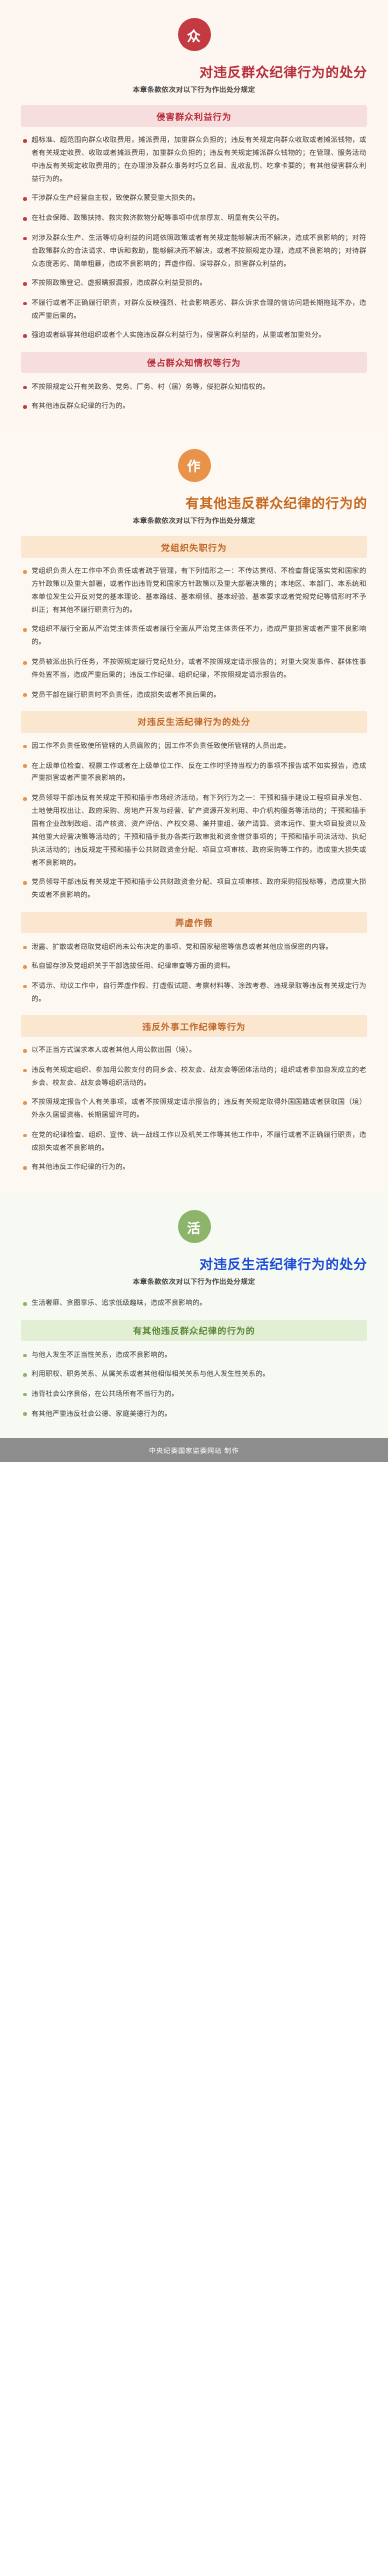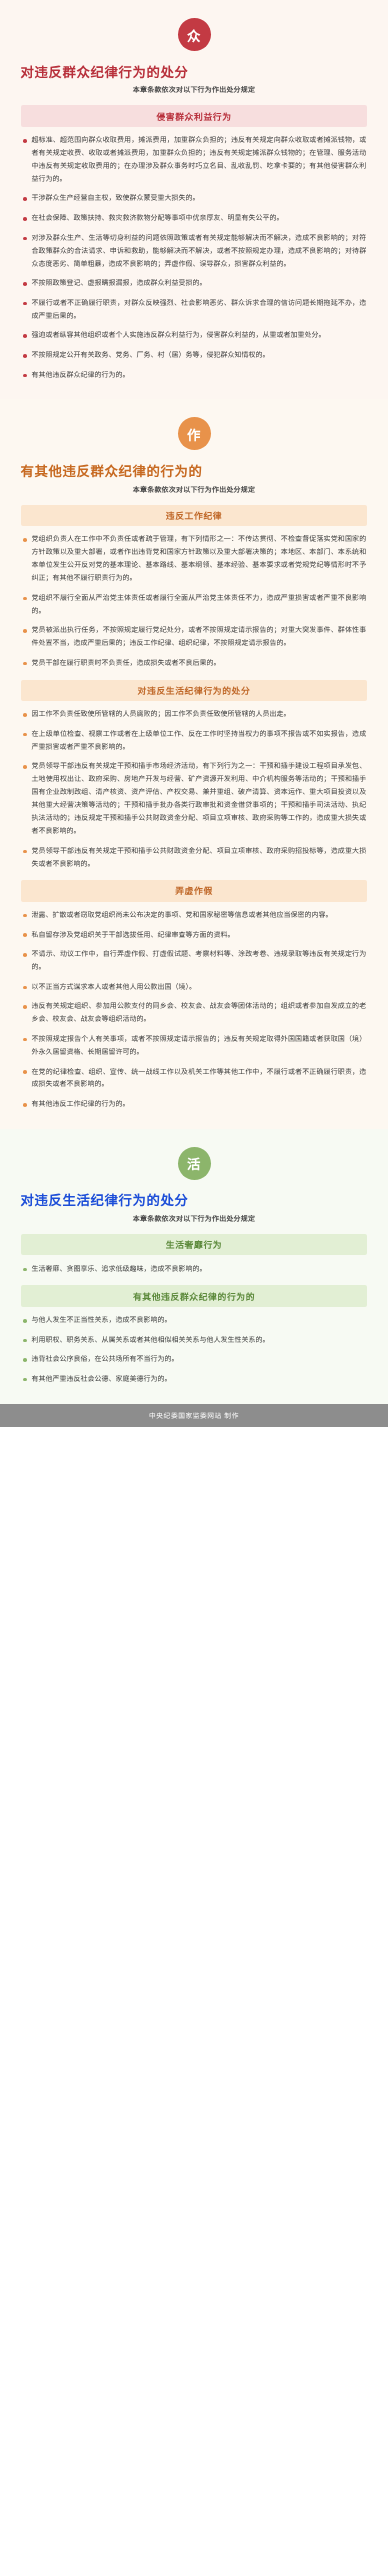--- a/index.html
+++ b/index.html
@@ -43,21 +43,21 @@
     color: #fff;
     font-size: 13.4px;
     font-weight: bold;
     letter-spacing: 0.6px;
   }
   .circle-red { background: #c33a43; }
   .circle-orange { background: #e8924a; }
   .circle-green { background: #8cb56b; }
 
   .sec-title {
-    text-align: left;
+    text-align: right;
     font-size: 13.4px;
     font-weight: bold;
     letter-spacing: 0.6px;
     margin: 4.9px 0 3.6px;
   }
   .sec-title-red { color: #b8313c; }
   .sec-title-orange { color: #c76a22; }
   .sec-title-green { color: #1d4ed8; }
 
   .sec-sub {
@@ -147,35 +147,36 @@
       <li>在社会保障、政策扶持、救灾救济款物分配等事项中优亲厚友、明显有失公平的。</li>
     </ul>
 
     <ul class="items">
       <li>对涉及群众生产、生活等切身利益的问题依照政策或者有关规定能够解决而不解决，造成不良影响的；对符合政策群众的合法请求、申诉和救助，能够解决而不解决，或者不按照规定办理，造成不良影响的；对待群众态度恶劣、简单粗暴，造成不良影响的；弄虚作假、误导群众，损害群众利益的。</li>
       <li>不按照政策登记、虚报瞒报漏报，造成群众利益受损的。</li>
       <li>不履行或者不正确履行职责，对群众反映强烈、社会影响恶劣、群众诉求合理的信访问题长期拖延不办，造成严重后果的。</li>
       <li>强迫或者纵容其他组织或者个人实施违反群众利益行为，侵害群众利益的，从重或者加重处分。</li>
     </ul>
 
+    <div class="band band-red">侵占群众知情权等行为</div>
     <ul class="items">
       <li>不按照规定公开有关政务、党务、厂务、村（居）务等，侵犯群众知情权的。</li>
       <li>有其他违反群众纪律的行为的。</li>
     </ul>
     <div class="spacer-md"></div>
   </div>
 
   <div class="section sec-orange">
     <div class="circle-wrap">
       <div class="circle circle-orange">作</div>
     </div>
     <div class="sec-title sec-title-orange">有其他违反群众纪律的行为的</div>
     <div class="sec-sub">本章条款依次对以下行为作出处分规定</div>
 
-    <div class="band band-orange">违反工作纪律</div>
+    <div class="band band-orange">党组织失职行为</div>
     <ul class="items">
       <li>党组织负责人在工作中不负责任或者疏于管理，有下列情形之一：不传达贯彻、不检查督促落实党和国家的方针政策以及重大部署，或者作出违背党和国家方针政策以及重大部署决策的；本地区、本部门、本系统和本单位发生公开反对党的基本理论、基本路线、基本纲领、基本经验、基本要求或者党规党纪等情形时不予纠正；有其他不履行职责行为的。</li>
       <li>党组织不履行全面从严治党主体责任或者履行全面从严治党主体责任不力，造成严重损害或者严重不良影响的。</li>
       <li>党员被派出执行任务，不按照规定履行党纪处分，或者不按照规定请示报告的；对重大突发事件、群体性事件处置不当，造成严重后果的；违反工作纪律、组织纪律，不按照规定请示报告的。</li>
       <li>党员干部在履行职责时不负责任，造成损失或者不良后果的。</li>
     </ul>
 
     <div class="band band-orange">对违反生活纪律行为的处分</div>
     <ul class="items">
       <li>因工作不负责任致使所管辖的人员腐败的；因工作不负责任致使所管辖的人员出走。</li>
@@ -184,38 +185,38 @@
       <li>党员领导干部违反有关规定干预和插手公共财政资金分配、项目立项审核、政府采购招投标等，造成重大损失或者不良影响的。</li>
     </ul>
 
     <div class="band band-orange">弄虚作假</div>
     <ul class="items">
       <li>泄露、扩散或者窃取党组织尚未公布决定的事项、党和国家秘密等信息或者其他应当保密的内容。</li>
       <li>私自留存涉及党组织关于干部选拔任用、纪律审查等方面的资料。</li>
       <li>不请示、动议工作中，自行弄虚作假、打虚假试题、考察材料等、涂改考卷、违规录取等违反有关规定行为的。</li>
     </ul>
 
+    <div class="band band-orange">违反外事工作纪律等行为</div>
     <ul class="items">
       <li>以不正当方式谋求本人或者其他人用公款出国（境）。</li>
       <li>违反有关规定组织、参加用公款支付的同乡会、校友会、战友会等团体活动的；组织或者参加自发成立的老乡会、校友会、战友会等组织活动的。</li>
       <li>不按照规定报告个人有关事项，或者不按照规定请示报告的；违反有关规定取得外国国籍或者获取国（境）外永久居留资格、长期居留许可的。</li>
       <li>在党的纪律检查、组织、宣传、统一战线工作以及机关工作等其他工作中，不履行或者不正确履行职责，造成损失或者不良影响的。</li>
       <li>有其他违反工作纪律的行为的。</li>
     </ul>
     <div class="spacer-md"></div>
   </div>
 
   <div class="section sec-green">
     <div class="circle-wrap">
       <div class="circle circle-green">活</div>
     </div>
     <div class="sec-title sec-title-green">对违反生活纪律行为的处分</div>
     <div class="sec-sub">本章条款依次对以下行为作出处分规定</div>
 
-    <div class="band band-green">生活奢靡行为</div>
     <ul class="items">
       <li>生活奢靡、贪图享乐、追求低级趣味，造成不良影响的。</li>
     </ul>
 
     <div class="band band-green">有其他违反群众纪律的行为的</div>
     <ul class="items">
       <li>与他人发生不正当性关系，造成不良影响的。</li>
       <li>利用职权、职务关系、从属关系或者其他相似相关关系与他人发生性关系的。</li>
       <li>违背社会公序良俗，在公共场所有不当行为的。</li>
       <li>有其他严重违反社会公德、家庭美德行为的。</li>

